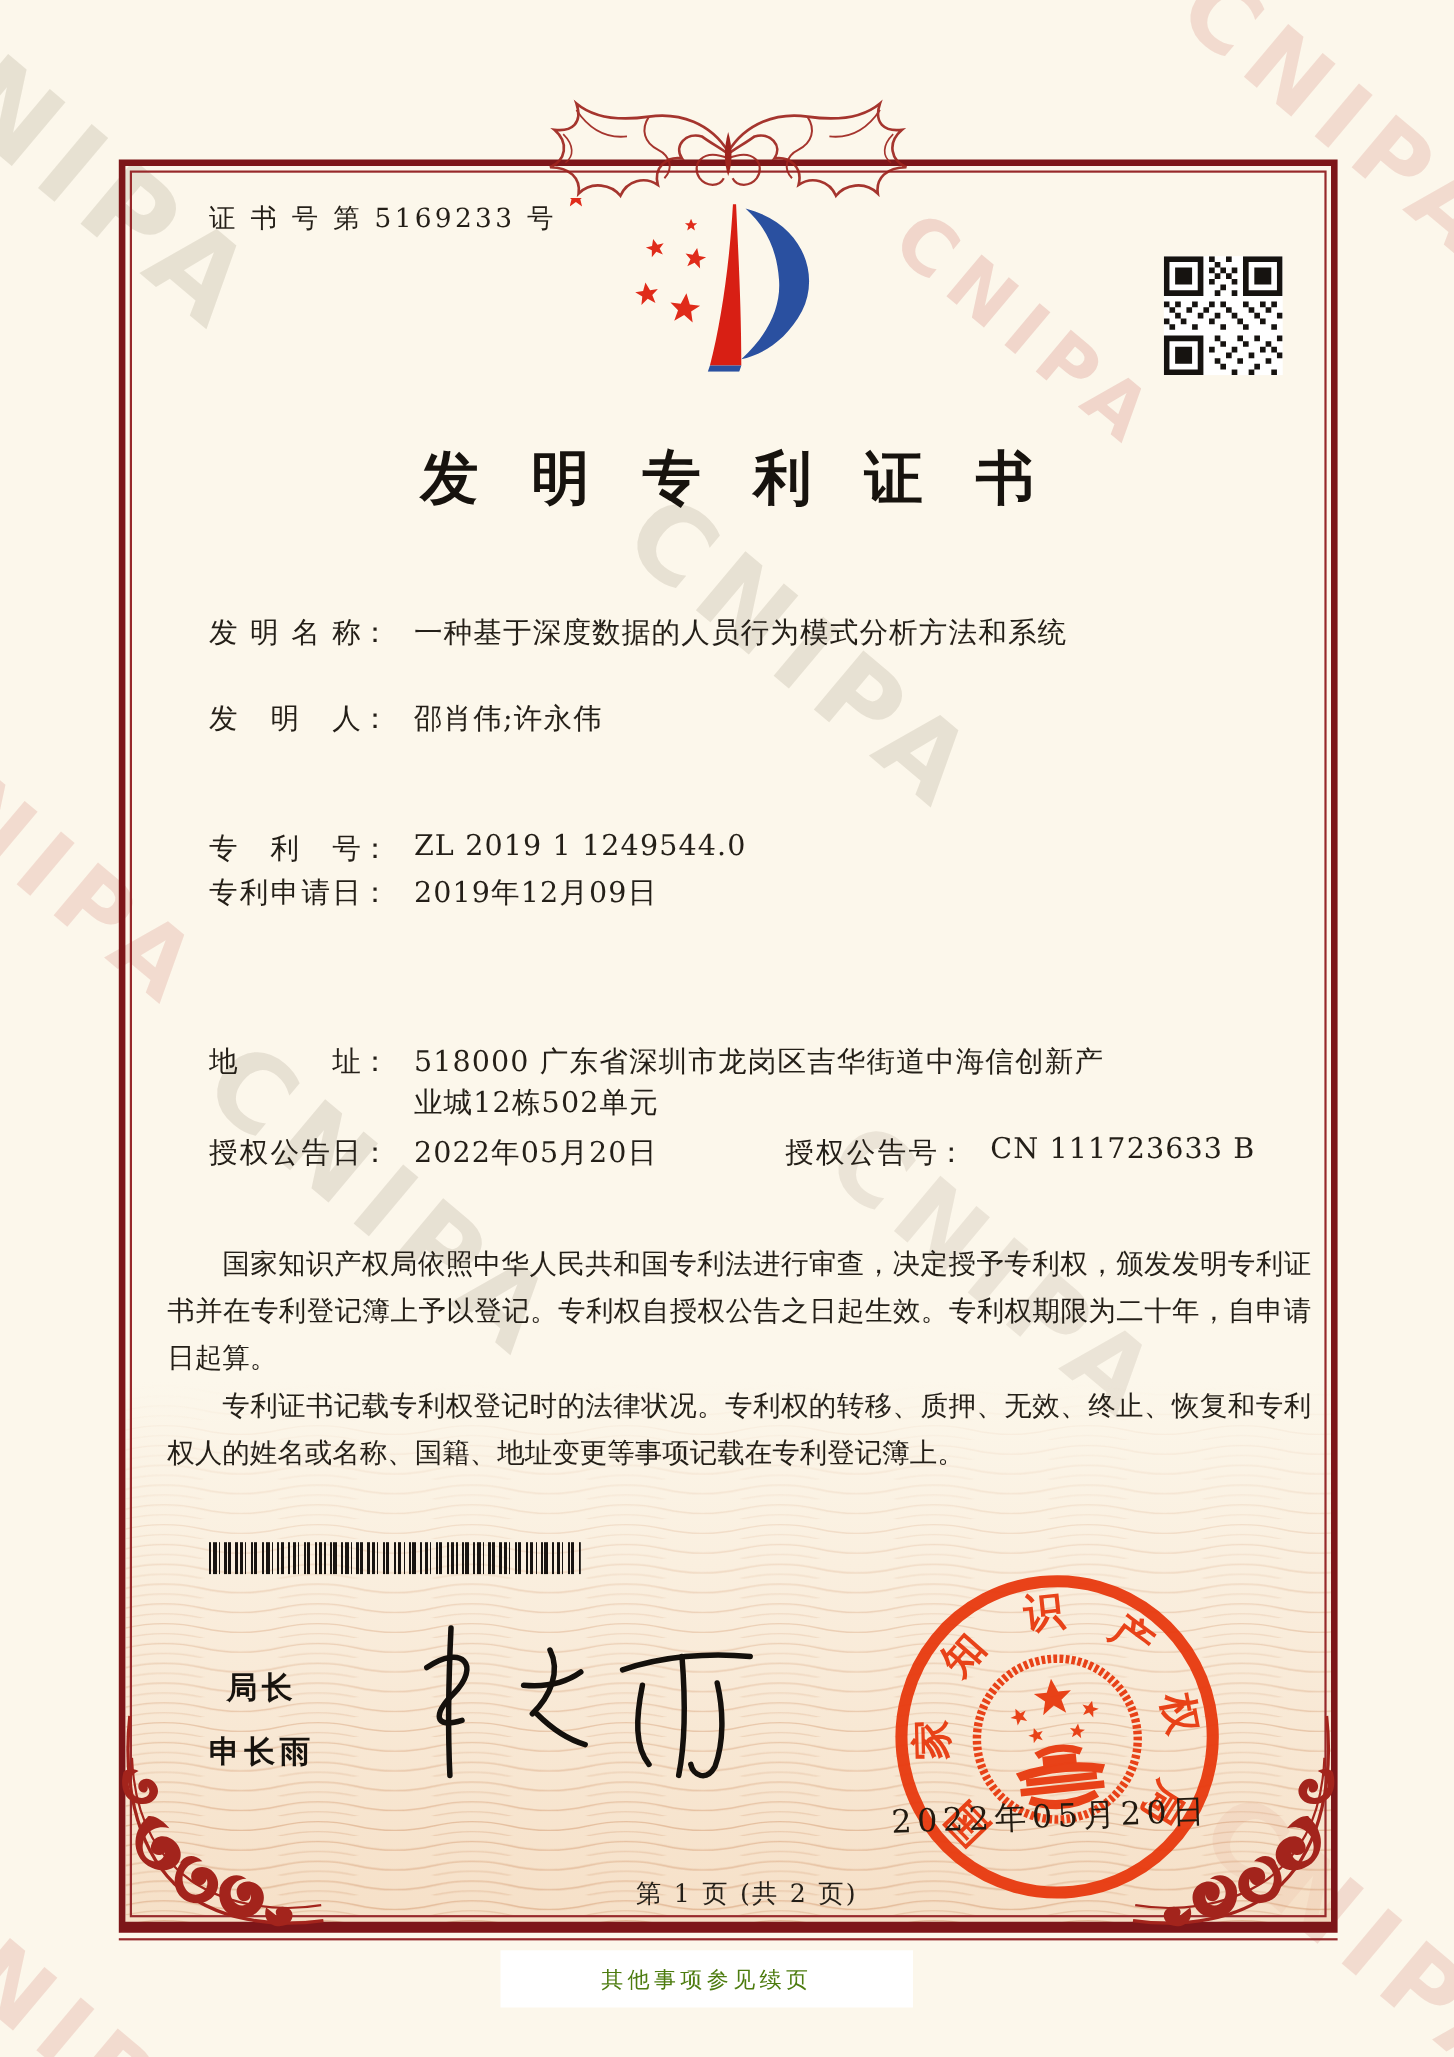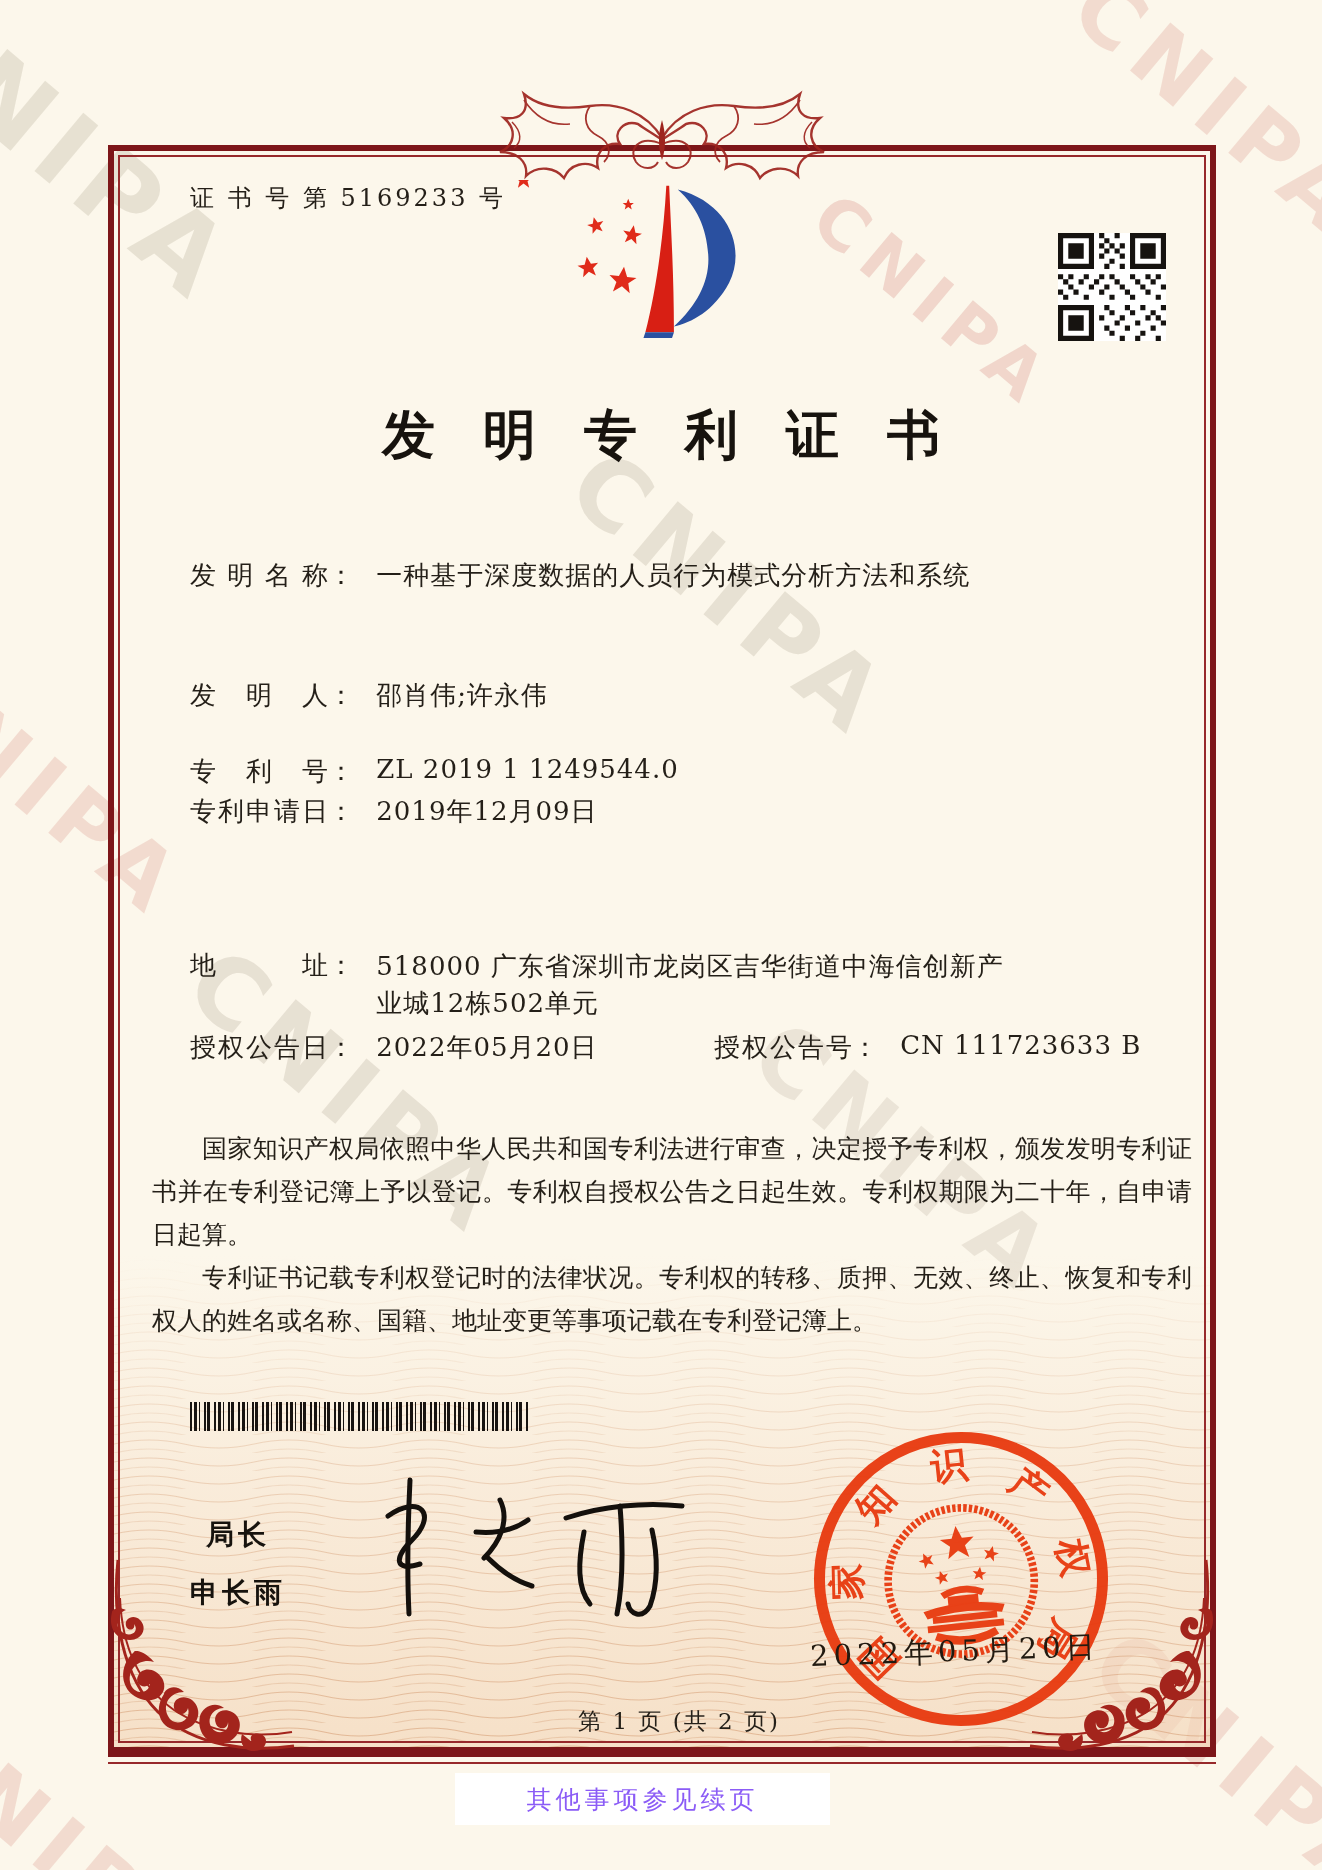--- a/index.html
+++ b/index.html
@@ -64,21 +64,21 @@
   .seal-ring { position:absolute; inset:2px; border:11px solid #e8380d; border-radius:50%; }
   .emblem { position:absolute; left:64px; top:66px; width:170px; height:170px; }
   .arc-ch { position:absolute; left:50%; top:50%; color:#e8380d; font-weight:bold;
         font-size:37px; line-height:1; }
   .seal-date { position:absolute; left:800px; top:1632px; width:310px; text-align:center;
         font-size:29px; letter-spacing:5px; color:#221a10; z-index:5; transform:rotate(-2deg); }
   .page-info { position:absolute; left:114px; right:114px; top:1706px; text-align:center;
         font-size:23px; letter-spacing:2px; z-index:2;margin-left:36px; }
   .foot-note-box { position:absolute; left:455px; top:1773px; width:375px; height:52px;
         background:#ffffff; z-index:2; display:flex; align-items:center; justify-content:center; }
-  .foot-note { font-size:25px; letter-spacing:4px; color:#8b5cf6; }
+  .foot-note { font-size:20px; letter-spacing:4px; color:#4d7c0f; }
 </style>
 </head>
 <body>
 
 <div class="page">
 
   <span class="wm gray" style="left:-54px; top:-30px; font-size:104px;">CNIPA</span>
   <span class="wm pink" style="left:1118px; top:-44px; font-size:86px;">CNIPA</span>
   <span class="wm pink" style="left:848px; top:178px; font-size:68px; color:rgba(230,182,172,.5);">CNIPA</span>
   <span class="wm gray" style="left:620px; top:428px; font-size:96px; color:rgba(209,201,184,.48);">CNIPA</span>
@@ -188,21 +188,21 @@
       M50 95h5v5h-5z M80 95h5v5h-5z
       M60 100h5v5h-5z M75 100h5v5h-5z M95 100h5v5h-5z"></path>
   </svg>
 
   <div class="title">发明专利证书</div>
 
   <div class="frow" style="top:558px;">
     <span class="flabel">发明名称</span><span class="fcolon">：</span>
     <span class="fvalue">一种基于深度数据的人员行为模式分析方法和系统</span>
   </div>
-  <div class="frow" style="top:636px;margin-top:42px;">
+  <div class="frow" style="top:636px;">
     <span class="flabel">发明人</span><span class="fcolon">：</span>
     <span class="fvalue">邵肖伟;许永伟</span>
   </div>
   <div class="frow" style="top:754px;">
     <span class="flabel">专利号</span><span class="fcolon">：</span>
     <span class="fvalue">ZL 2019 1 1249544.0</span>
   </div>
   <div class="frow" style="top:794px;">
     <span class="flabel">专利申请日</span><span class="fcolon">：</span>
     <span class="fvalue">2019年12月09日</span>

